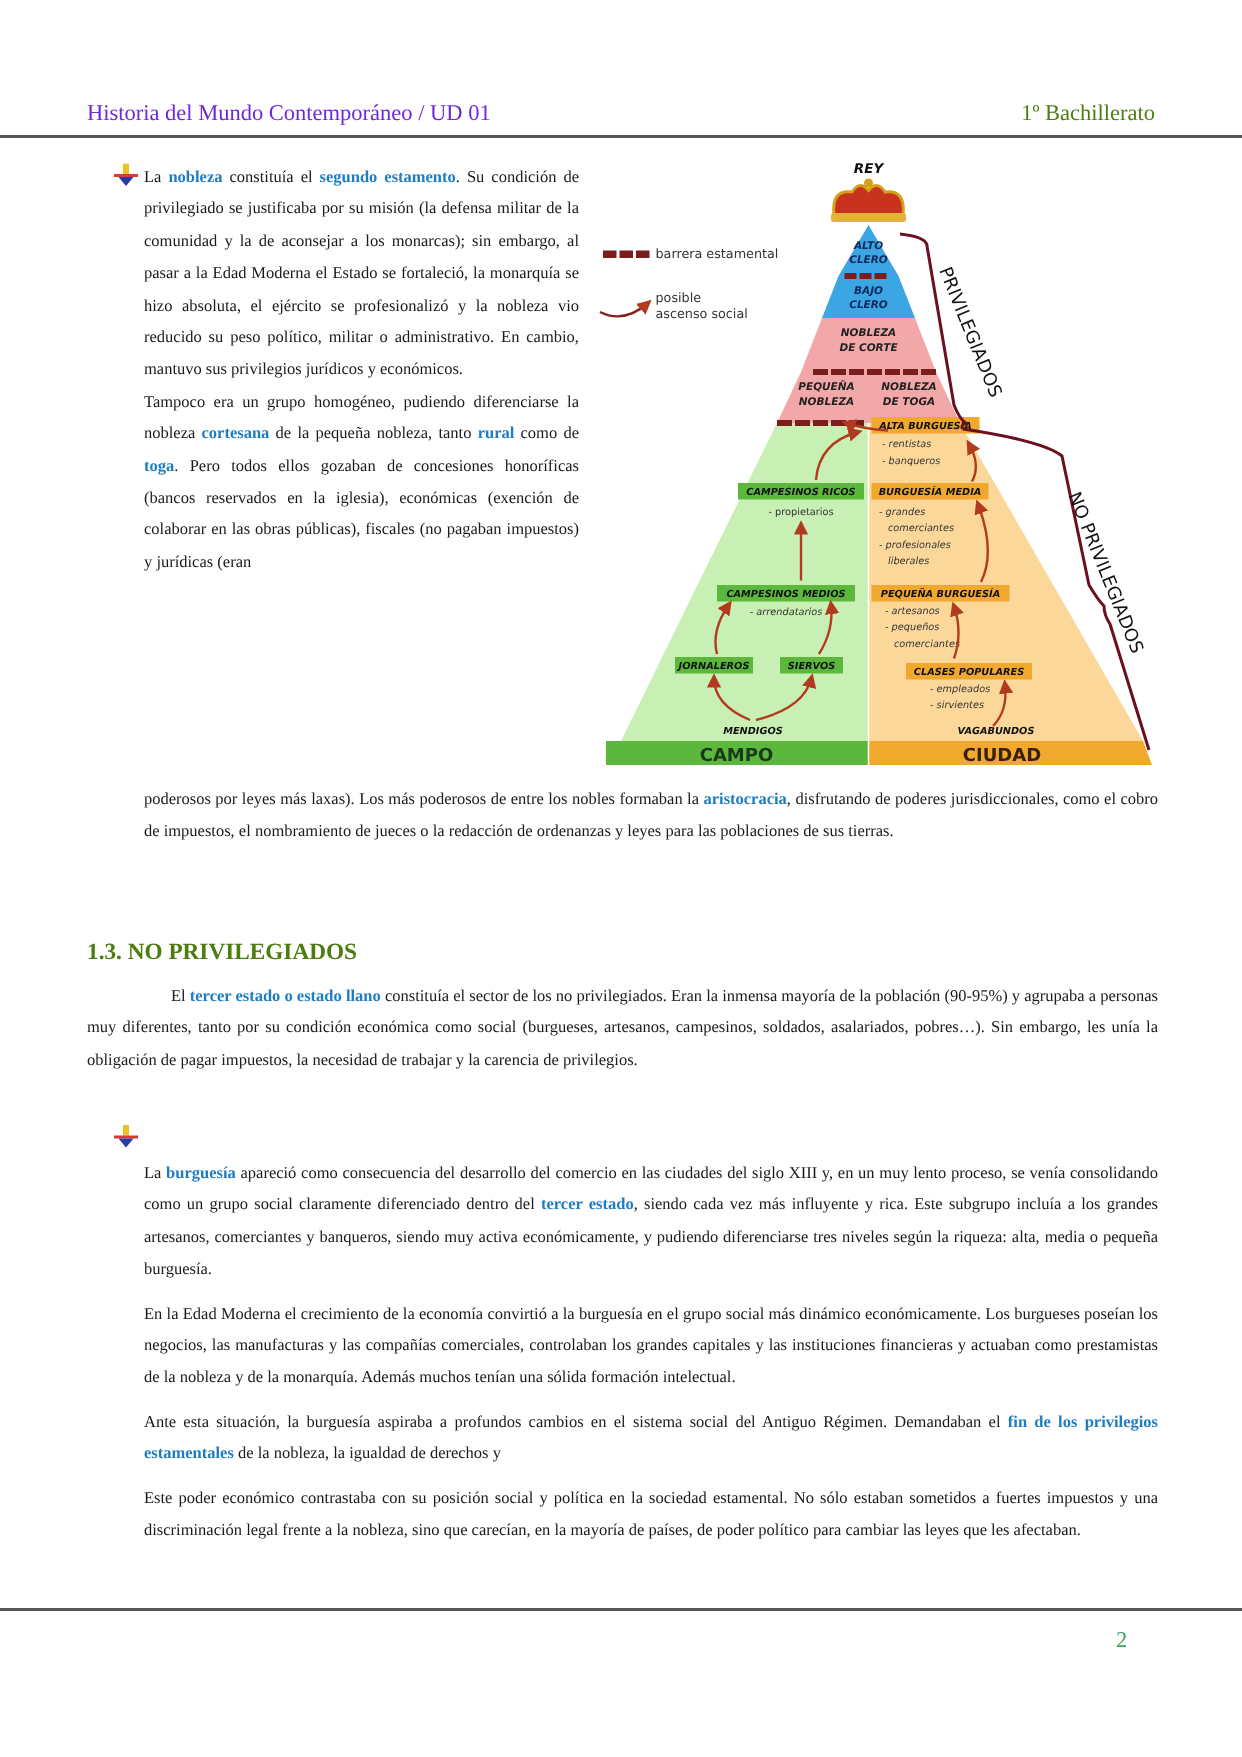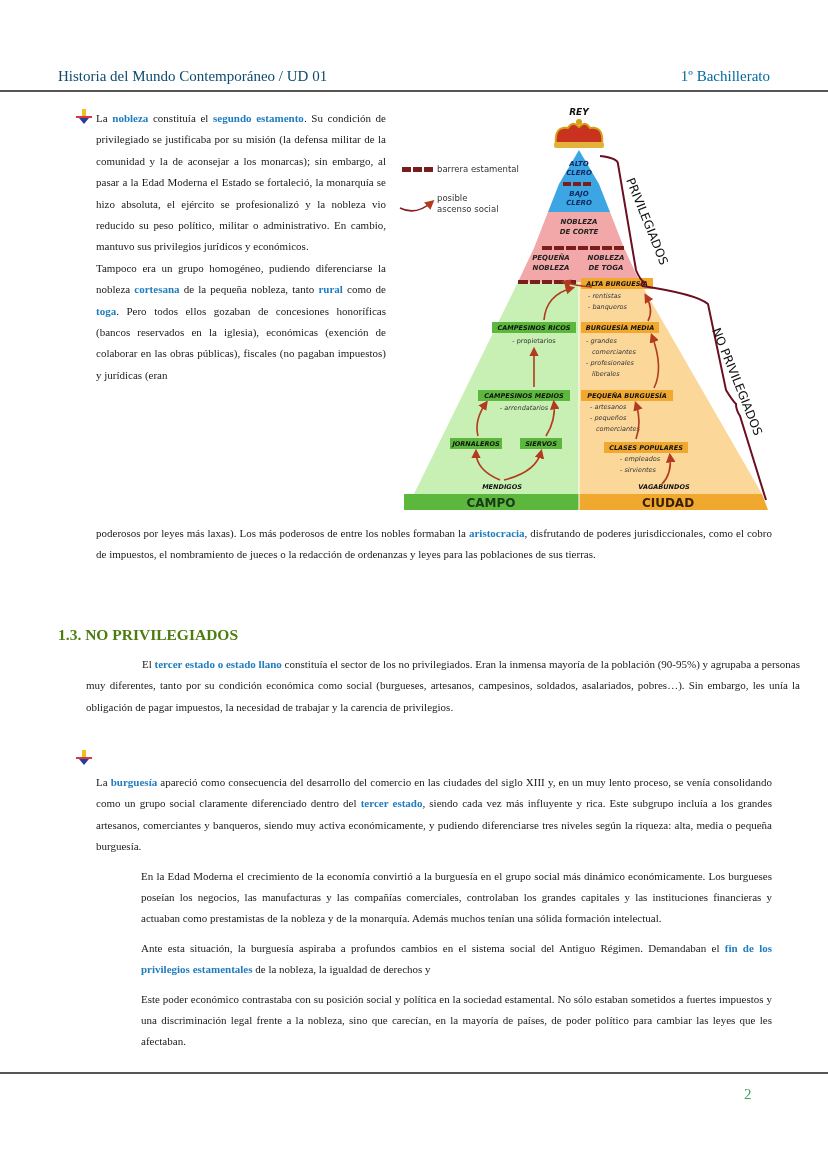--- a/index.html
+++ b/index.html
@@ -1,37 +1,37 @@
 <!DOCTYPE html>
 <html><head>
 <meta charset="utf-8">
 <style>
   html, body { margin: 0; padding: 0; background: #ffffff; }
   body { width: 828px; height: 1171px; position: relative; overflow: hidden;
          font-family: "Liberation Serif", serif; color: #1a1a1a; }
   .header { position: absolute; left: 0; top: 66px; width: 828px; height: 24px; }
-  .header-left { position: absolute; left: 58px; top: 2px; font-size: 15px; color: #0c4a6e; }
-  .header-right { position: absolute; right: 58px; top: 2px; font-size: 15px; color: #0369a1; }
+  .header-left { position: absolute; left: 58px; top: 2px; font-size: 15px; color: #6d28d9; }
+  .header-right { position: absolute; right: 58px; top: 2px; font-size: 15px; color: #4d7c0f; }
   .header-rule { position: absolute; left: 0; top: 90px; width: 828px; height: 2px; background: #555; }
   .footer-rule { position: absolute; left: 0; top: 1072px; width: 828px; height: 2px; background: #555; }
   .page-num { position: absolute; left: 744px; top: 1086px; font-size: 15px; color: #3aa55a; }
 
   p { margin: 0; font-size: 11px; line-height: 21.4px; text-align: justify; }
   .hl { color: #1e7dc0; font-weight: bold; }
   .bullet-icon { position: absolute; width: 16px; height: 16px; }
 
   .block-top { position: absolute; left: 96px; top: 108px; width: 290px; }
   .block-top p + p { margin-top: 0; }
   .cont { position: absolute; left: 96px; top: 523px; width: 676px; }
 
   .section-title { position: absolute; left: 58px; top: 626px; font-size: 15.5px; font-weight: bold; color: #4d7c0f; }
-  .intro { position: absolute; left: 58px; top: 654px; width: 714px; margin-left: 28px; }
+  .intro { position: absolute; left: 58px; top: 654px; width: 714px; }
   .intro p { text-indent: 56px; }
   .burg { position: absolute; left: 96px; top: 772px; width: 676px; }
-  .burg p + p { margin-top: 8px; margin-left: 45px; }
+  .burg p + p { margin-top: 8px; }
 
   .figure { position: absolute; left: 396px; top: 100px; width: 392px; height: 416px; }
   .figure svg { width: 392px; height: 416px; display: block; }
   .figure text { font-family: "DejaVu Sans", sans-serif; }
 </style>
 </head>
 <body>
 
 <div class="header">
   <span class="header-left">Historia del Mundo Contemporáneo / UD 01</span>

